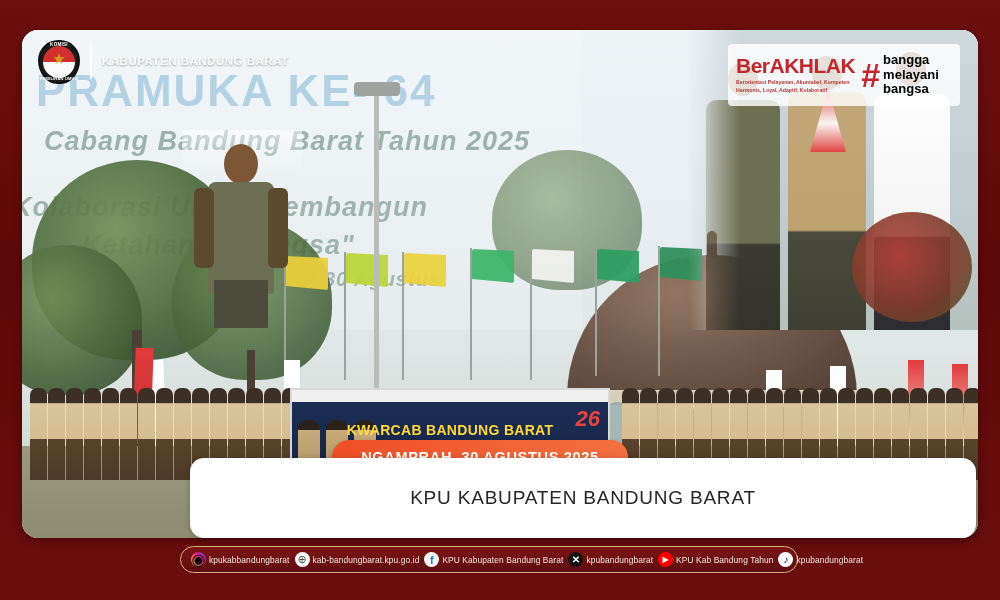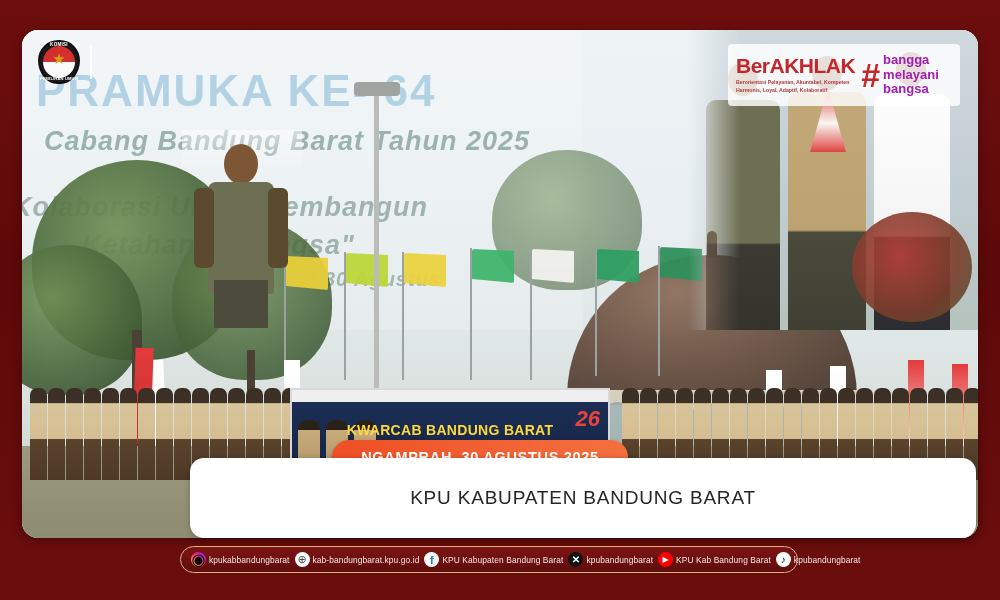--- a/index.html
+++ b/index.html
@@ -104,21 +104,21 @@
   .berakhlak{position:absolute;right:18px;top:14px;width:232px;height:62px;
     background:rgba(255,255,255,.82);border-radius:4px;display:flex;align-items:center;
     padding:4px 8px;box-sizing:border-box;gap:6px;}
   .ber-left{flex:0 0 auto;}
   .ber-name{color:#c1272d;font-weight:bold;font-size:21px;letter-spacing:-.5px;line-height:1;
     position:relative;}
   .ber-tag{color:#b03a3a;font-size:5.2px;line-height:1.45;margin-top:3px;max-width:118px;
     font-weight:bold;}
   .ber-right{display:flex;align-items:center;gap:3px;}
   .hash{color:#c1272d;font-weight:bold;font-size:34px;line-height:1;}
-  .bangga{color:#a21caf;font-size:13px;line-height:1.12;font-weight:bold;}
+  .bangga{color:#000000;font-size:13px;line-height:1.12;font-weight:bold;}
 
   
   .kpu-head{position:absolute;left:16px;top:10px;display:flex;align-items:center;gap:8px;}
   .kpu-logo{width:42px;height:44px;position:relative;}
   .kpu-shield{position:absolute;inset:0;border-radius:50% 50% 48% 48%/48% 48% 56% 56%;
     background:#1a1a1a;border:2px solid #111;box-sizing:border-box;}
   .kpu-inner{position:absolute;left:5px;top:6px;right:5px;bottom:6px;border-radius:50%;
     background:linear-gradient(180deg,#d32f2f 0%,#d32f2f 50%,#fafafa 50%,#fafafa 100%);}
   .kpu-garuda{position:absolute;left:50%;top:44%;transform:translate(-50%,-50%);
     color:#d4a017;font-size:15px;}
@@ -307,20 +307,21 @@
     <div class="kpu-head">
       <div class="kpu-logo">
         <div class="kpu-shield"></div>
         <div class="kpu-inner"></div>
         <div class="kpu-ring-t">KOMISI</div>
         <div class="kpu-garuda">★</div>
         <div class="kpu-ring-b">PEMILIHAN UMUM</div>
       </div>
       <div class="kpu-bar"></div>
       <div>
+        <div class="kpu-t2">KABUPATEN BANDUNG BARAT</div>
       </div>
     </div>
 
     <div class="berakhlak">
       <div class="ber-left">
         <div class="ber-name">BerAKHLAK</div>
         <div class="ber-tag">
           <div>Berorientasi Pelayanan, Akuntabel, Kompeten</div>
           <div>Harmonis, Loyal, Adaptif, Kolaboratif</div>
         </div>
@@ -356,20 +357,20 @@
       <div class="sitem">
         <span class="sicon fb">f</span>
         <span class="slabel">KPU Kabupaten Bandung Barat</span>
       </div>
       <div class="sitem">
         <span class="sicon xx">✕</span>
         <span class="slabel">kpubandungbarat</span>
       </div>
       <div class="sitem">
         <span class="sicon yt">▶</span>
-        <span class="slabel">KPU Kab Bandung Barat</span>
+        <span class="slabel">KPU Kab Bandung Tahun</span>
       </div>
       <div class="sitem">
         <span class="sicon tk">♪</span>
         <span class="slabel">kpubandungbarat</span>
       </div>
     </div>
 </div>
 
 </body></html>

